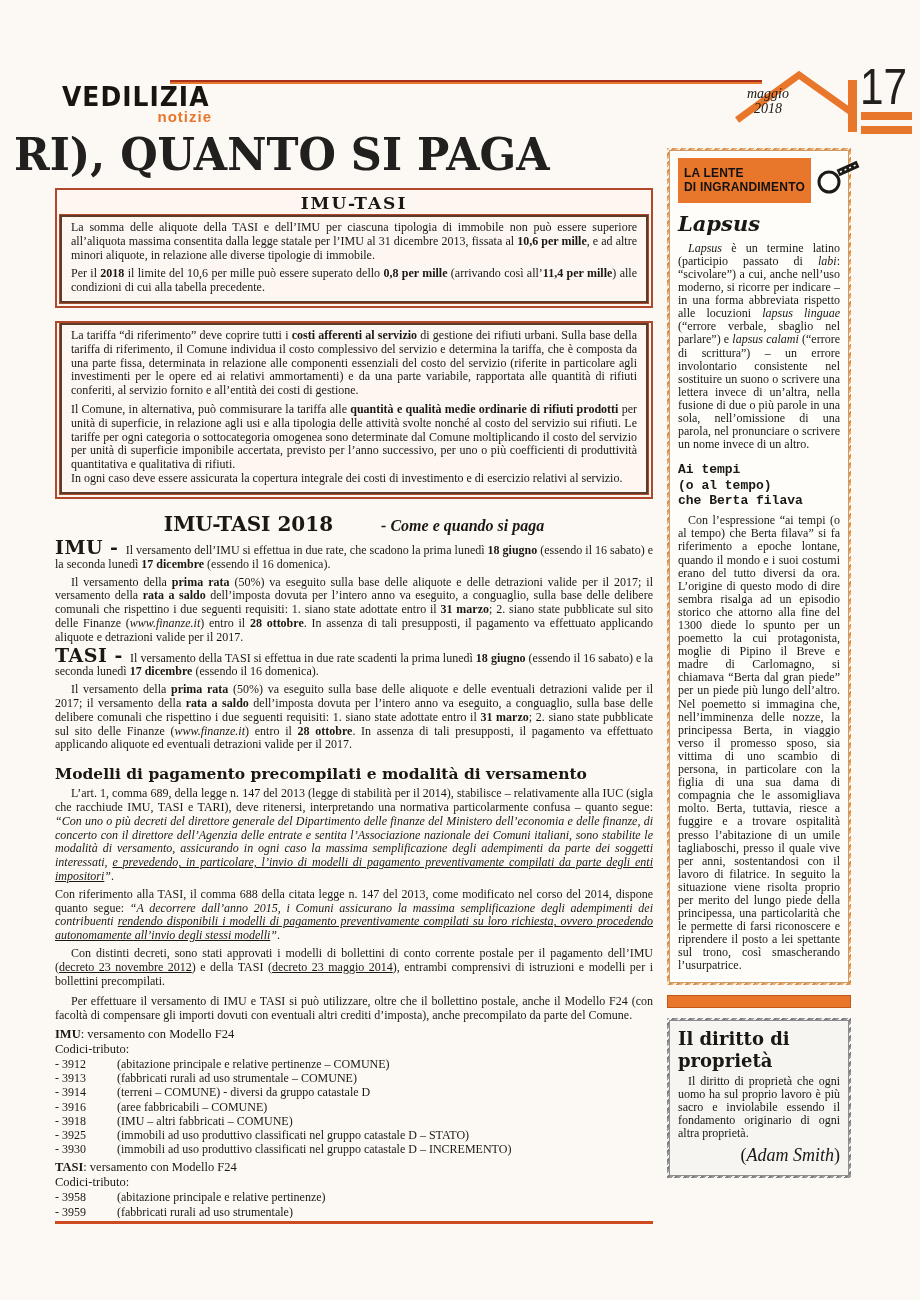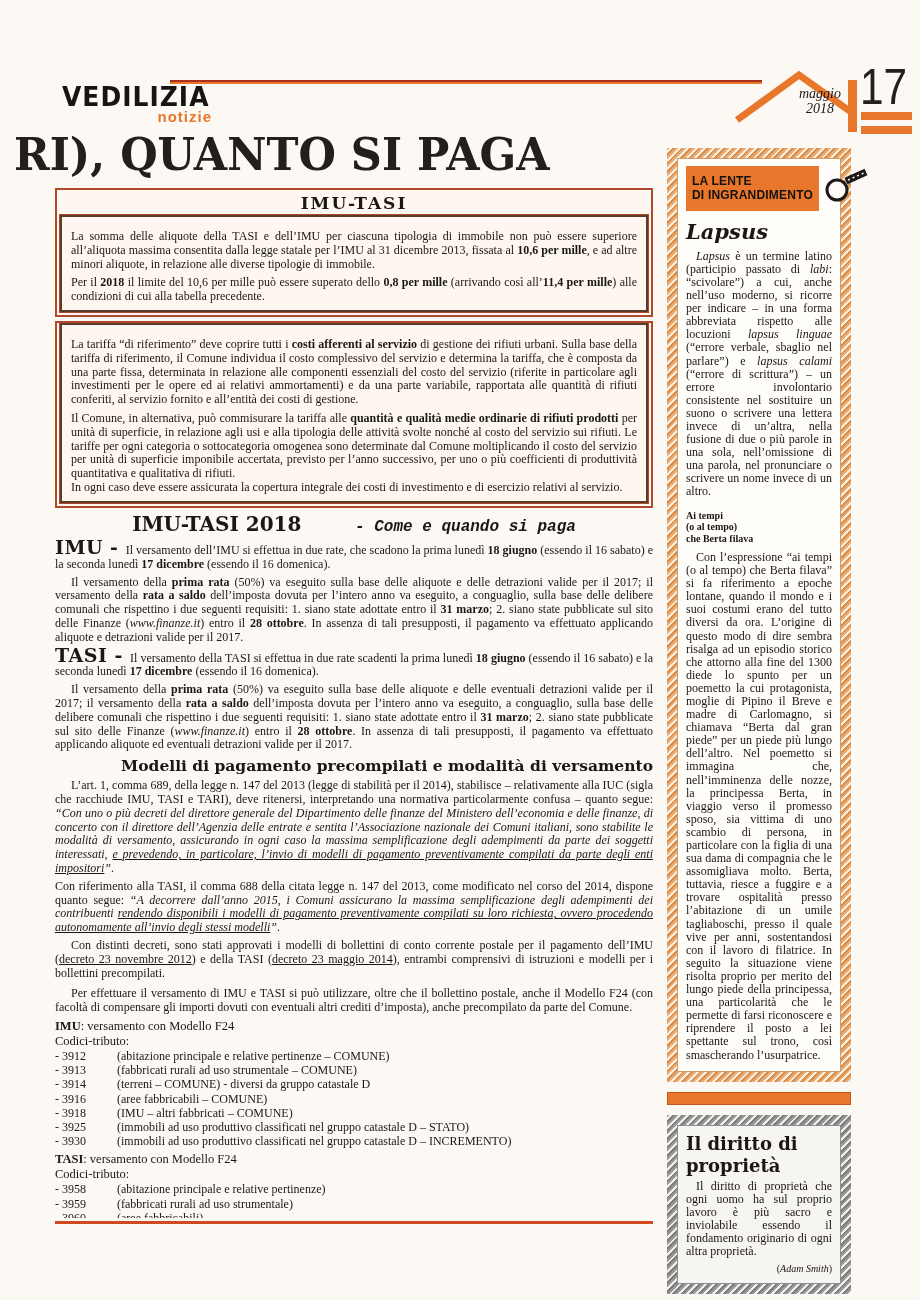--- a/index.html
+++ b/index.html
@@ -22,21 +22,21 @@
   .logo-main{
     font-family:"DejaVu Sans", sans-serif; font-size:25px; font-weight:600;
     letter-spacing:1px; transform:scaleY(1.08); display:inline-block; color:#18140f;
   }
   .logo-sub{
     display:block; text-align:right; color:#e8762b;
     font-family:"Liberation Sans", sans-serif; font-weight:bold; font-size:15px;
     margin-top:-3px; letter-spacing:1px;
   }
   .issue-date{
-    position:absolute; left:792px; top:86px; width:56px; text-align:center;
+    position:absolute; left:740px; top:86px; width:56px; text-align:center;
     font-style:italic; font-size:14px; line-height:1.1;
   }
   .house-icon{ position:absolute; left:735px; top:66px; }
   .page-number{
     position:absolute; left:858px; top:60px;
     font-family:"Liberation Sans", sans-serif; font-size:46px; font-weight:500;
     transform:scale(.92,1.08); color:#22201d;
   }
 
   
@@ -47,67 +47,67 @@
   }
 
   
   .infobox{ position:absolute; left:55px; width:598px; border:2px solid #b0492c; background:#fdf6f1; }
   .infobox .title{
     text-align:center; font-family:"DejaVu Serif", serif; font-size:17px;
     letter-spacing:2px; padding:3px 4px 2px; font-weight:600;
   }
   .infobox .body{
     margin:0 3px 3px; border:2px solid #5c3b28; box-shadow:0 0 0 1px #b0492c;
-    padding:13px 9px 6px; background:#fdf6f1;
+    padding:4px 9px 6px; background:#fdf6f1;
   }
   .btxt{ font-size:12px; line-height:13.8px; text-align:justify; }
   .btxt + .btxt{ margin-top:5px; }
 
   
   .main-flow{ position:absolute; left:55px; top:512px; width:598px; height:706px; overflow:hidden; }
   .section-heading{ text-align:center; margin-bottom:5px; white-space:nowrap; }
   .section-heading .big{ font-family:"DejaVu Serif", serif; font-weight:bold; font-size:20px; }
-  .section-heading .sub{ font-style:italic; font-size:16px; font-weight:bold; font-family:Liberation Mono, monospace;margin-left:44px; }
+  .section-heading .sub{ font-style:italic; font-size:16px; font-weight:bold; font-family:Liberation Serif, serif;margin-left:44px; }
   .p{ font-size:12px; line-height:13.8px; text-align:justify; margin-bottom:4px; }
   .ind{ text-indent:16px; }
   .lead{
     font-family:"DejaVu Serif", serif; font-weight:bold; font-size:19px;
     letter-spacing:.5px; line-height:12px;
   }
   .modelli-heading{
-    text-align:right; font-family:"DejaVu Serif", serif; font-weight:bold;
-    font-size:15.5px; margin:4px 0 4px;
+    text-align:left; font-family:"DejaVu Serif", serif; font-weight:bold;
+    font-size:15.5px; margin:12px 0 4px;
   }
   .f24-label{ font-size:12.5px; line-height:15px; }
   .code-row{ display:flex; font-size:12px; line-height:14.2px; }
   .code-row .code{ flex:none; width:62px; }
   .bottom-rule{ position:absolute; left:55px; top:1221px; width:598px; height:3px; background:#cf4a1f; }
 
   
   .sidebar{ position:absolute; left:667px; top:148px; width:184px; }
   .ornament{
     background:repeating-linear-gradient(135deg,#e9ae78 0 2px,#fbeedd 2px 4px,#d9904f 4px 6px);
-    padding:10px;
+    padding:2px;
   }
   .ornament-inner{ background:#fffdf9; border:1px solid #cf9a63; padding:7px 8px 9px; }
   .ornament.gray{ background:repeating-linear-gradient(135deg,#9a9a9a 0 2px,#f0efed 2px 4px,#7f7f7f 4px 6px); }
   .ornament.gray .ornament-inner{ background:#f6f5f2; border:1px solid #8d8d8d; }
   .lente-row{ display:flex; align-items:flex-start; gap:5px; margin:0 0 8px; }
   .lente-box{
     background:#e8762b; color:#141210; flex:none;
     font-family:"Liberation Sans", sans-serif; font-weight:bold; font-size:12px;
     line-height:1.2; padding:8px 6px; letter-spacing:.2px;
   }
   .lapsus-title{ font-family:"DejaVu Serif", serif; font-style:italic; font-weight:bold; font-size:21px; margin:0 0 6px; }
   .side-text{ font-size:12px; line-height:13.1px; text-align:justify; }
   .side-text.ind{ text-indent:10px; }
-  .berta-title{ font-family:Liberation Serif, serif; font-weight:bold; font-size:10px; line-height:1.18; margin:11px 0 6px; }
+  .berta-title{ font-family:Liberation Mono, monospace; font-weight:bold; font-size:13px; line-height:1.18; margin:11px 0 6px; }
   .obar{ height:13px; background:#e8762b; border:1px solid #c3571a; margin:10px 0; }
   .diritto-title{ font-family:"DejaVu Serif", serif; font-weight:bold; font-size:18px; margin:0 0 5px; transform:scaleY(1.05); transform-origin:left; }
-  .attribution{ text-align:right; font-size:10px; margin-top:5px; }
+  .attribution{ text-align:right; font-size:18px; margin-top:5px; }
 </style>
 </head>
 <body>
 
 <div class="top-rule"></div>
 
 <div class="logo">
   <span class="logo-main">VEDILIZIA</span>
   <span class="logo-sub">notizie</span>
 </div>

